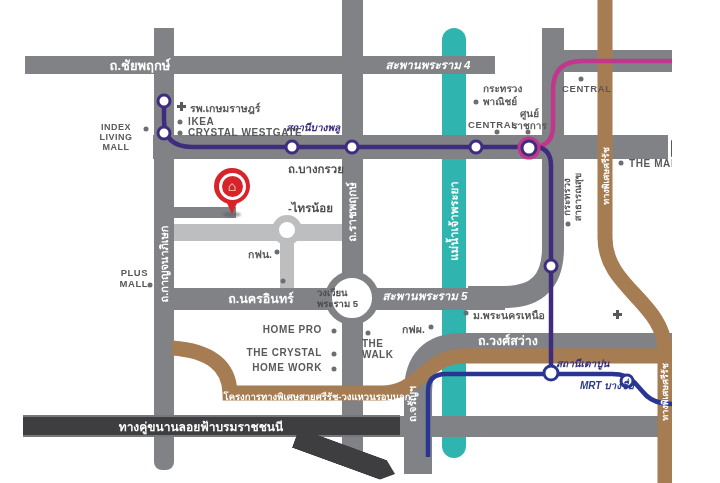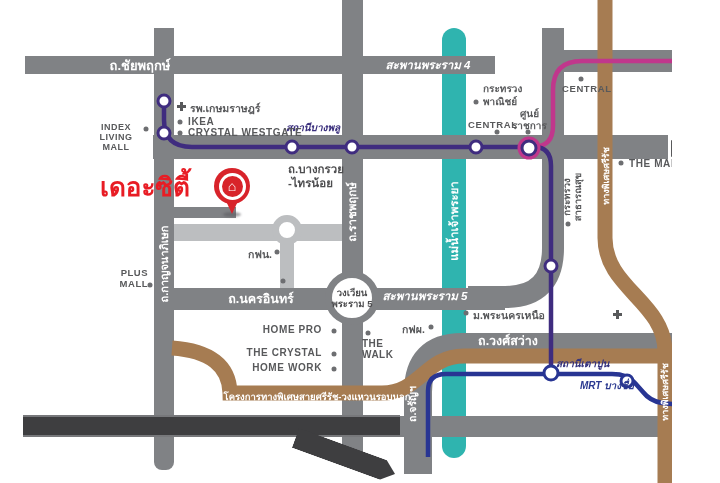--- a/index.html
+++ b/index.html
@@ -90,44 +90,45 @@
   <div class="st big" style="left:529px;top:148px;z-index:8;"></div>
   <div class="st" style="left:551px;top:266px;z-index:8;"></div>
   <div class="st navy tp" style="left:551px;top:373px;z-index:8;"></div>
   <div class="st navy" style="left:627px;top:381px;z-index:8;"></div>
 
   <div class="lw c" style="left:140px;top:65px;z-index:9;font-size:13px;">ถ.ชัยพฤกษ์</div>
   <div class="lwi c" style="left:428px;top:65px;z-index:9;">สะพานพระราม 4</div>
   <div class="lw c" style="left:261px;top:299px;z-index:9;">ถ.นครอินทร์</div>
   <div class="lwi c" style="left:425px;top:296px;z-index:9;">สะพานพระราม 5</div>
   <div class="lw c" style="left:508px;top:341px;z-index:9;">ถ.วงศ์สว่าง</div>
+  <div class="lw c" style="left:201px;top:426px;z-index:9;font-size:12px;">ทางคู่ขนานลอยฟ้าบรมราชชนนี</div>
   <div class="lw c" style="left:317px;top:396px;z-index:9;font-size:9.5px;">โครงการทางพิเศษสายศรีรัช-วงแหวนรอบนอก</div>
 
   <div class="lw rv" style="left:164px;top:264px;z-index:9;font-size:11px;">ถ.กาญจนาภิเษก</div>
   <div class="lw rv" style="left:352px;top:212px;z-index:9;font-size:11.5px;">ถ.ราชพฤกษ์</div>
   <div class="lw rv" style="left:533px;top:196px;z-index:9;font-size:11.5px;">ถ.ติวานนท์</div>
   <div class="lw rv" style="left:454px;top:221px;z-index:9;font-size:11.5px;">แม่น้ำเจ้าพระยา</div>
   <div class="lw rv" style="left:412px;top:404px;z-index:9;font-size:10.5px;">ถ.จรัญฯ</div>
   <div class="lw rv" style="left:606px;top:176px;z-index:9;font-size:9px;">ทางพิเศษศรีรัช</div>
   <div class="lw rv" style="left:665px;top:392px;z-index:9;font-size:9px;">ทางพิเศษศรีรัช</div>
   <div class="poith rv" style="left:682px;top:197px;z-index:9;font-size:11px;">ไปเกษตร-นวมินทร์</div>
   <div class="abs rv" style="left:572px;top:197px;z-index:9;color:#58595b;font-weight:bold;font-size:9.5px;text-align:center;line-height:11px;">
     <span style="display:block;">กระทรวง</span>
     <span style="display:block;">สาธารณสุข</span>
   </div>
   <div class="dot" style="left:568px;top:224px;z-index:9;"></div>
 
-  <div class="abs c" style="left:352px;top:298px;width:70px;text-align:center;color:#4d4d4f;font-weight:bold;font-size:9.5px;line-height:11px;z-index:9;">
+  <div class="abs c" style="left:352px;top:298px;width:70px;text-align:left;color:#4d4d4f;font-weight:bold;font-size:9.5px;line-height:11px;z-index:9;">
     <span style="display:block;">วงเวียน</span>
     <span style="display:block;">พระราม 5</span>
   </div>
 
   <div class="abs" style="left:288px;top:163px;color:#4d4d4f;font-weight:bold;font-size:11.5px;line-height:13.5px;z-index:9;">
     <span style="display:block;text-align:center;">ถ.บางกรวย</span>
-    <span style="display:block;">-ไทรน้อย</span>
+    <span style="display:block;margin-top:25px;">-ไทรน้อย</span>
   </div>
 
   <div class="navyit" style="left:286px;top:120px;color:#3a2f7d;z-index:9;">สถานีบางพลู</div>
   <div class="navyit" style="left:556px;top:356px;z-index:9;">สถานีเตาปูน</div>
   <div class="navyit" style="left:580px;top:378px;color:#2b3990;z-index:9;">MRT บางซื่อ</div>
 
   <div class="cross" style="left:177px;top:102px;z-index:9;"></div>
   <div class="poith" style="left:190px;top:100px;z-index:9;">รพ.เกษมราษฎร์</div>
   <div class="dot" style="left:180px;top:122px;z-index:9;"></div>
   <div class="poi" style="left:188px;top:116px;z-index:9;">IKEA</div>
@@ -175,21 +176,20 @@
     <span style="display:block;">THE</span>
     <span style="display:block;">WALK</span>
   </div>
   <div class="poith" style="left:402px;top:321px;z-index:9;">กฟผ.</div>
   <div class="dot" style="left:431px;top:327px;z-index:9;"></div>
 
   <div class="dot" style="left:466px;top:313px;z-index:9;"></div>
   <div class="poith" style="left:473px;top:307px;z-index:9;">ม.พระนครเหนือ</div>
   <div class="cross" style="left:613px;top:310px;z-index:9;"></div>
 
-  <div class="abs" style="left:100px;top:166px;color:#e81c24;font-weight:bold;font-size:26px;z-index:10;white-space:nowrap;">เดอะซิตี้</div>
   <div class="abs" style="left:214px;top:168px;width:36px;height:50px;z-index:10;">
     <div class="pin-shadow"></div>
     <div class="pin-tail"></div>
     <div class="pin-outer">
       <div class="pin-mid">
         <div class="pin-core">⌂</div>
       </div>
     </div>
   </div>
 

